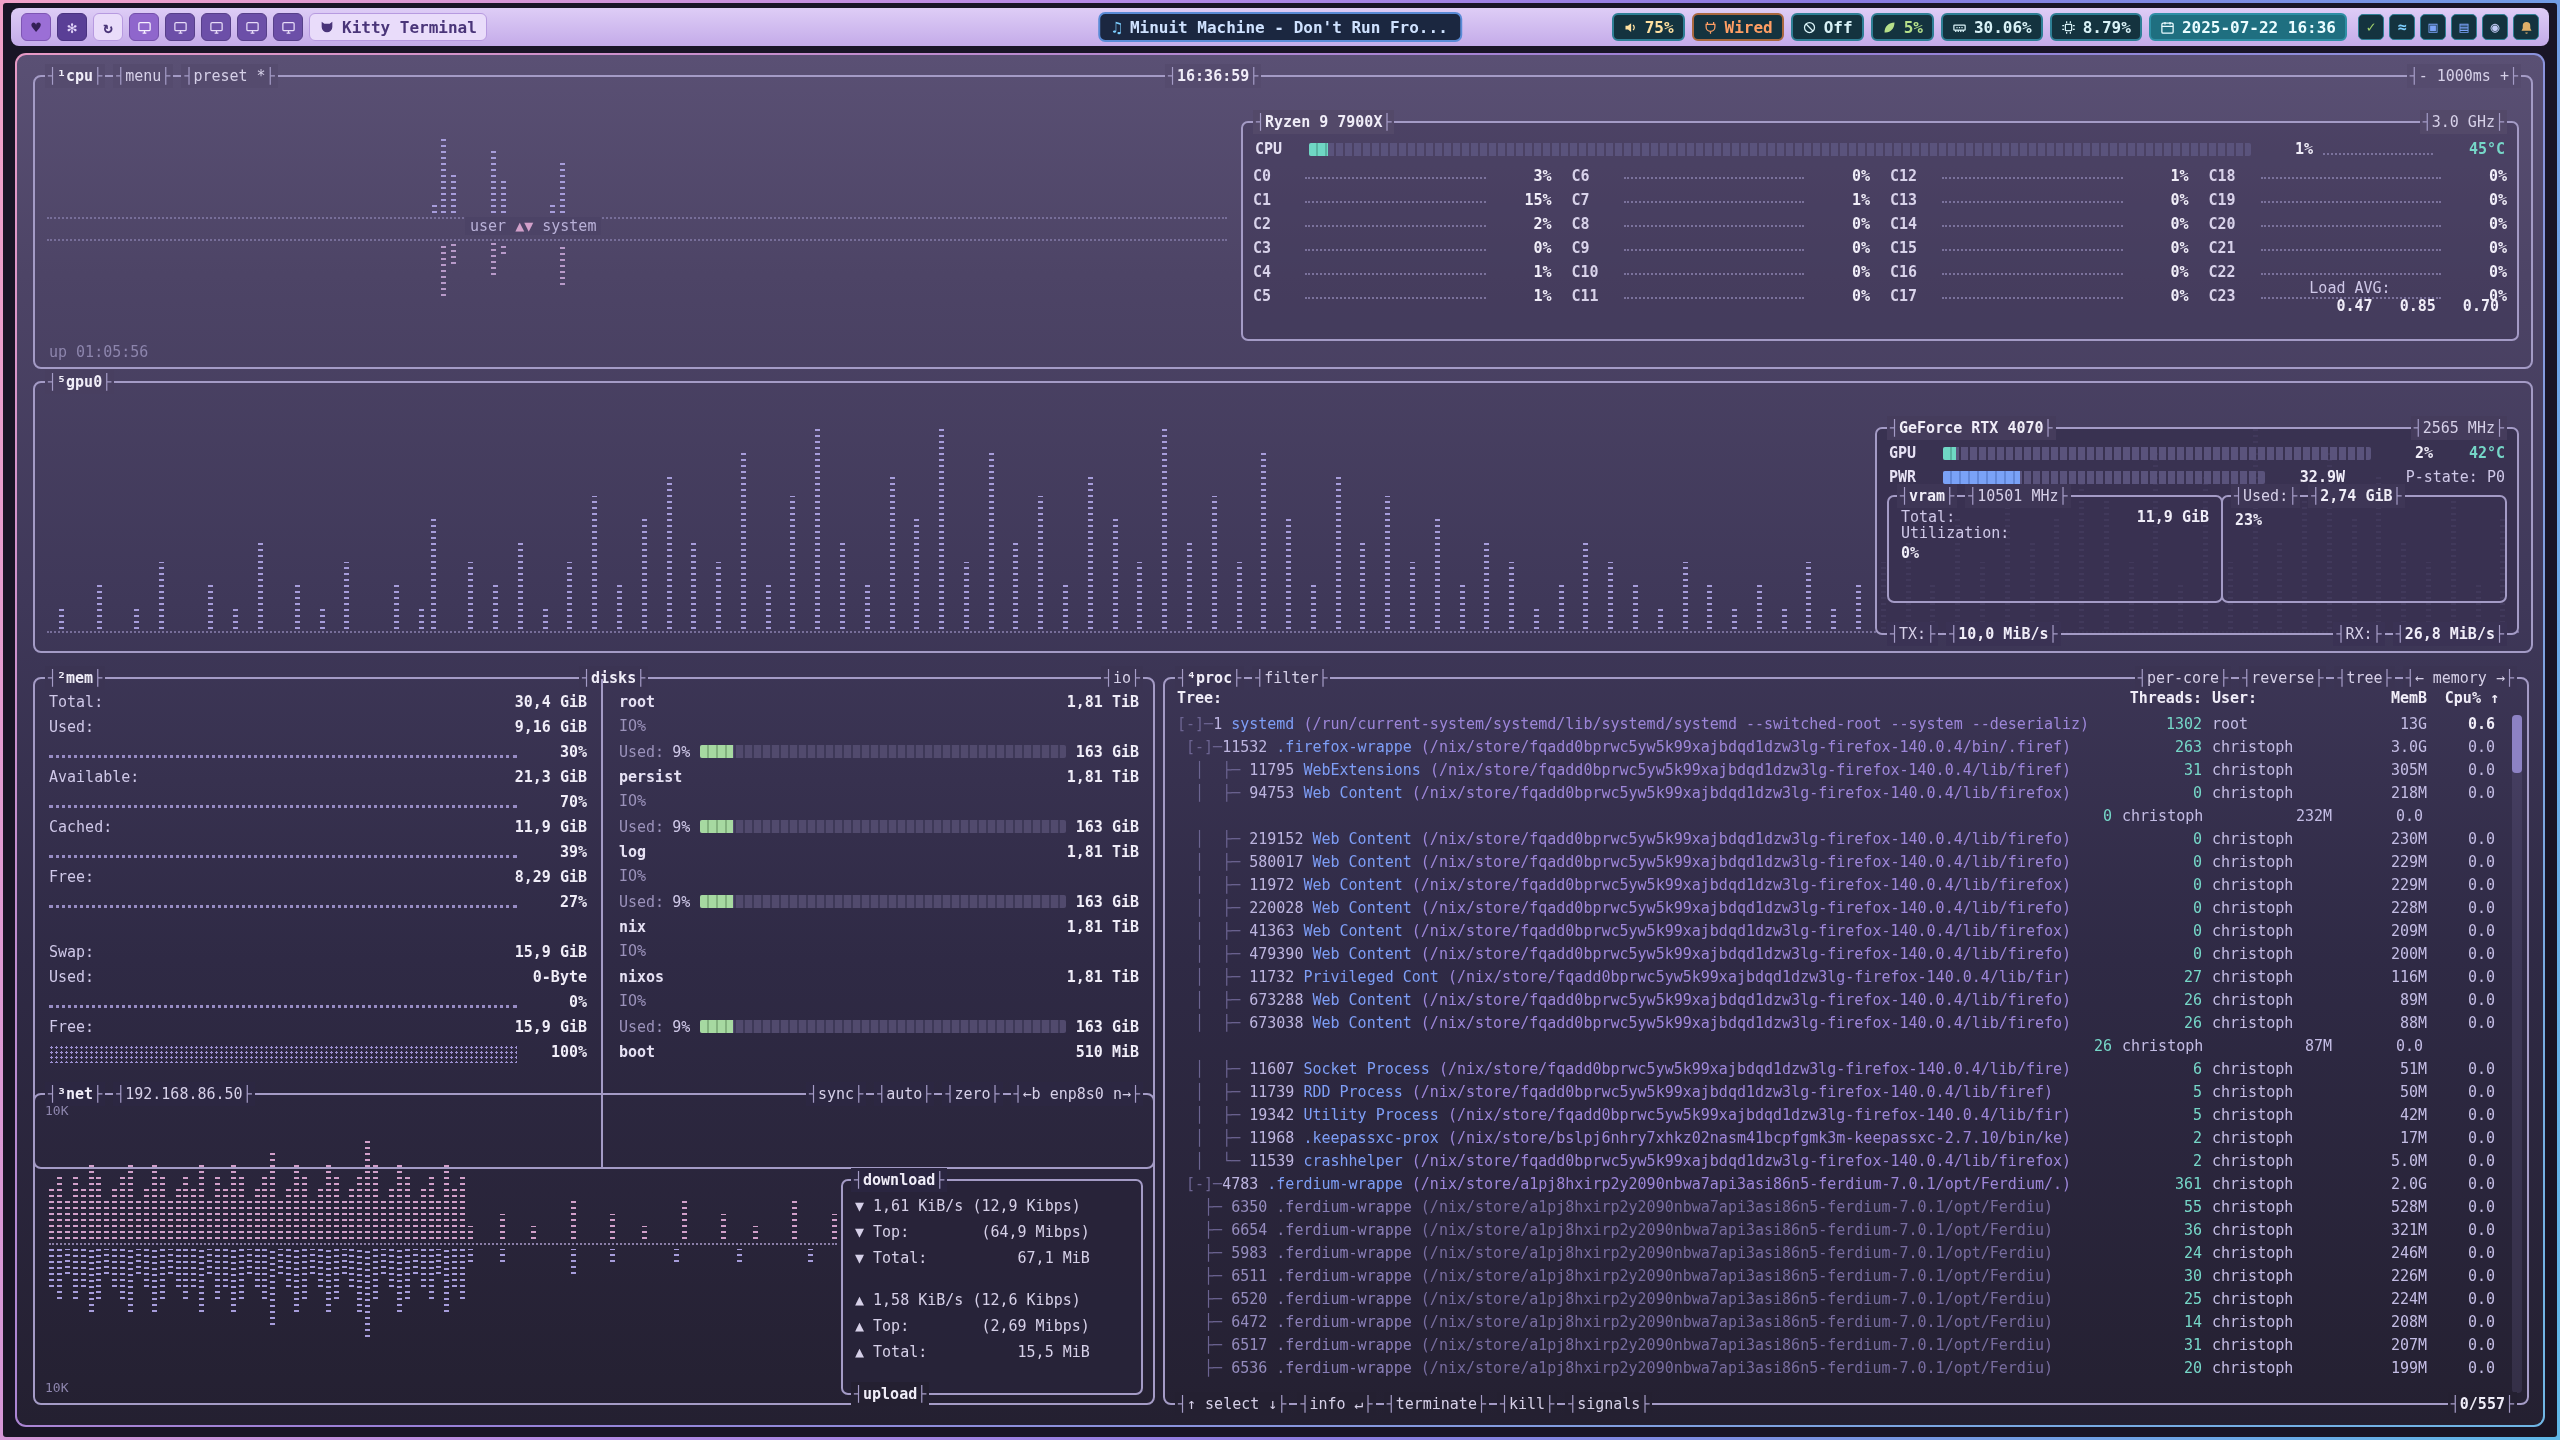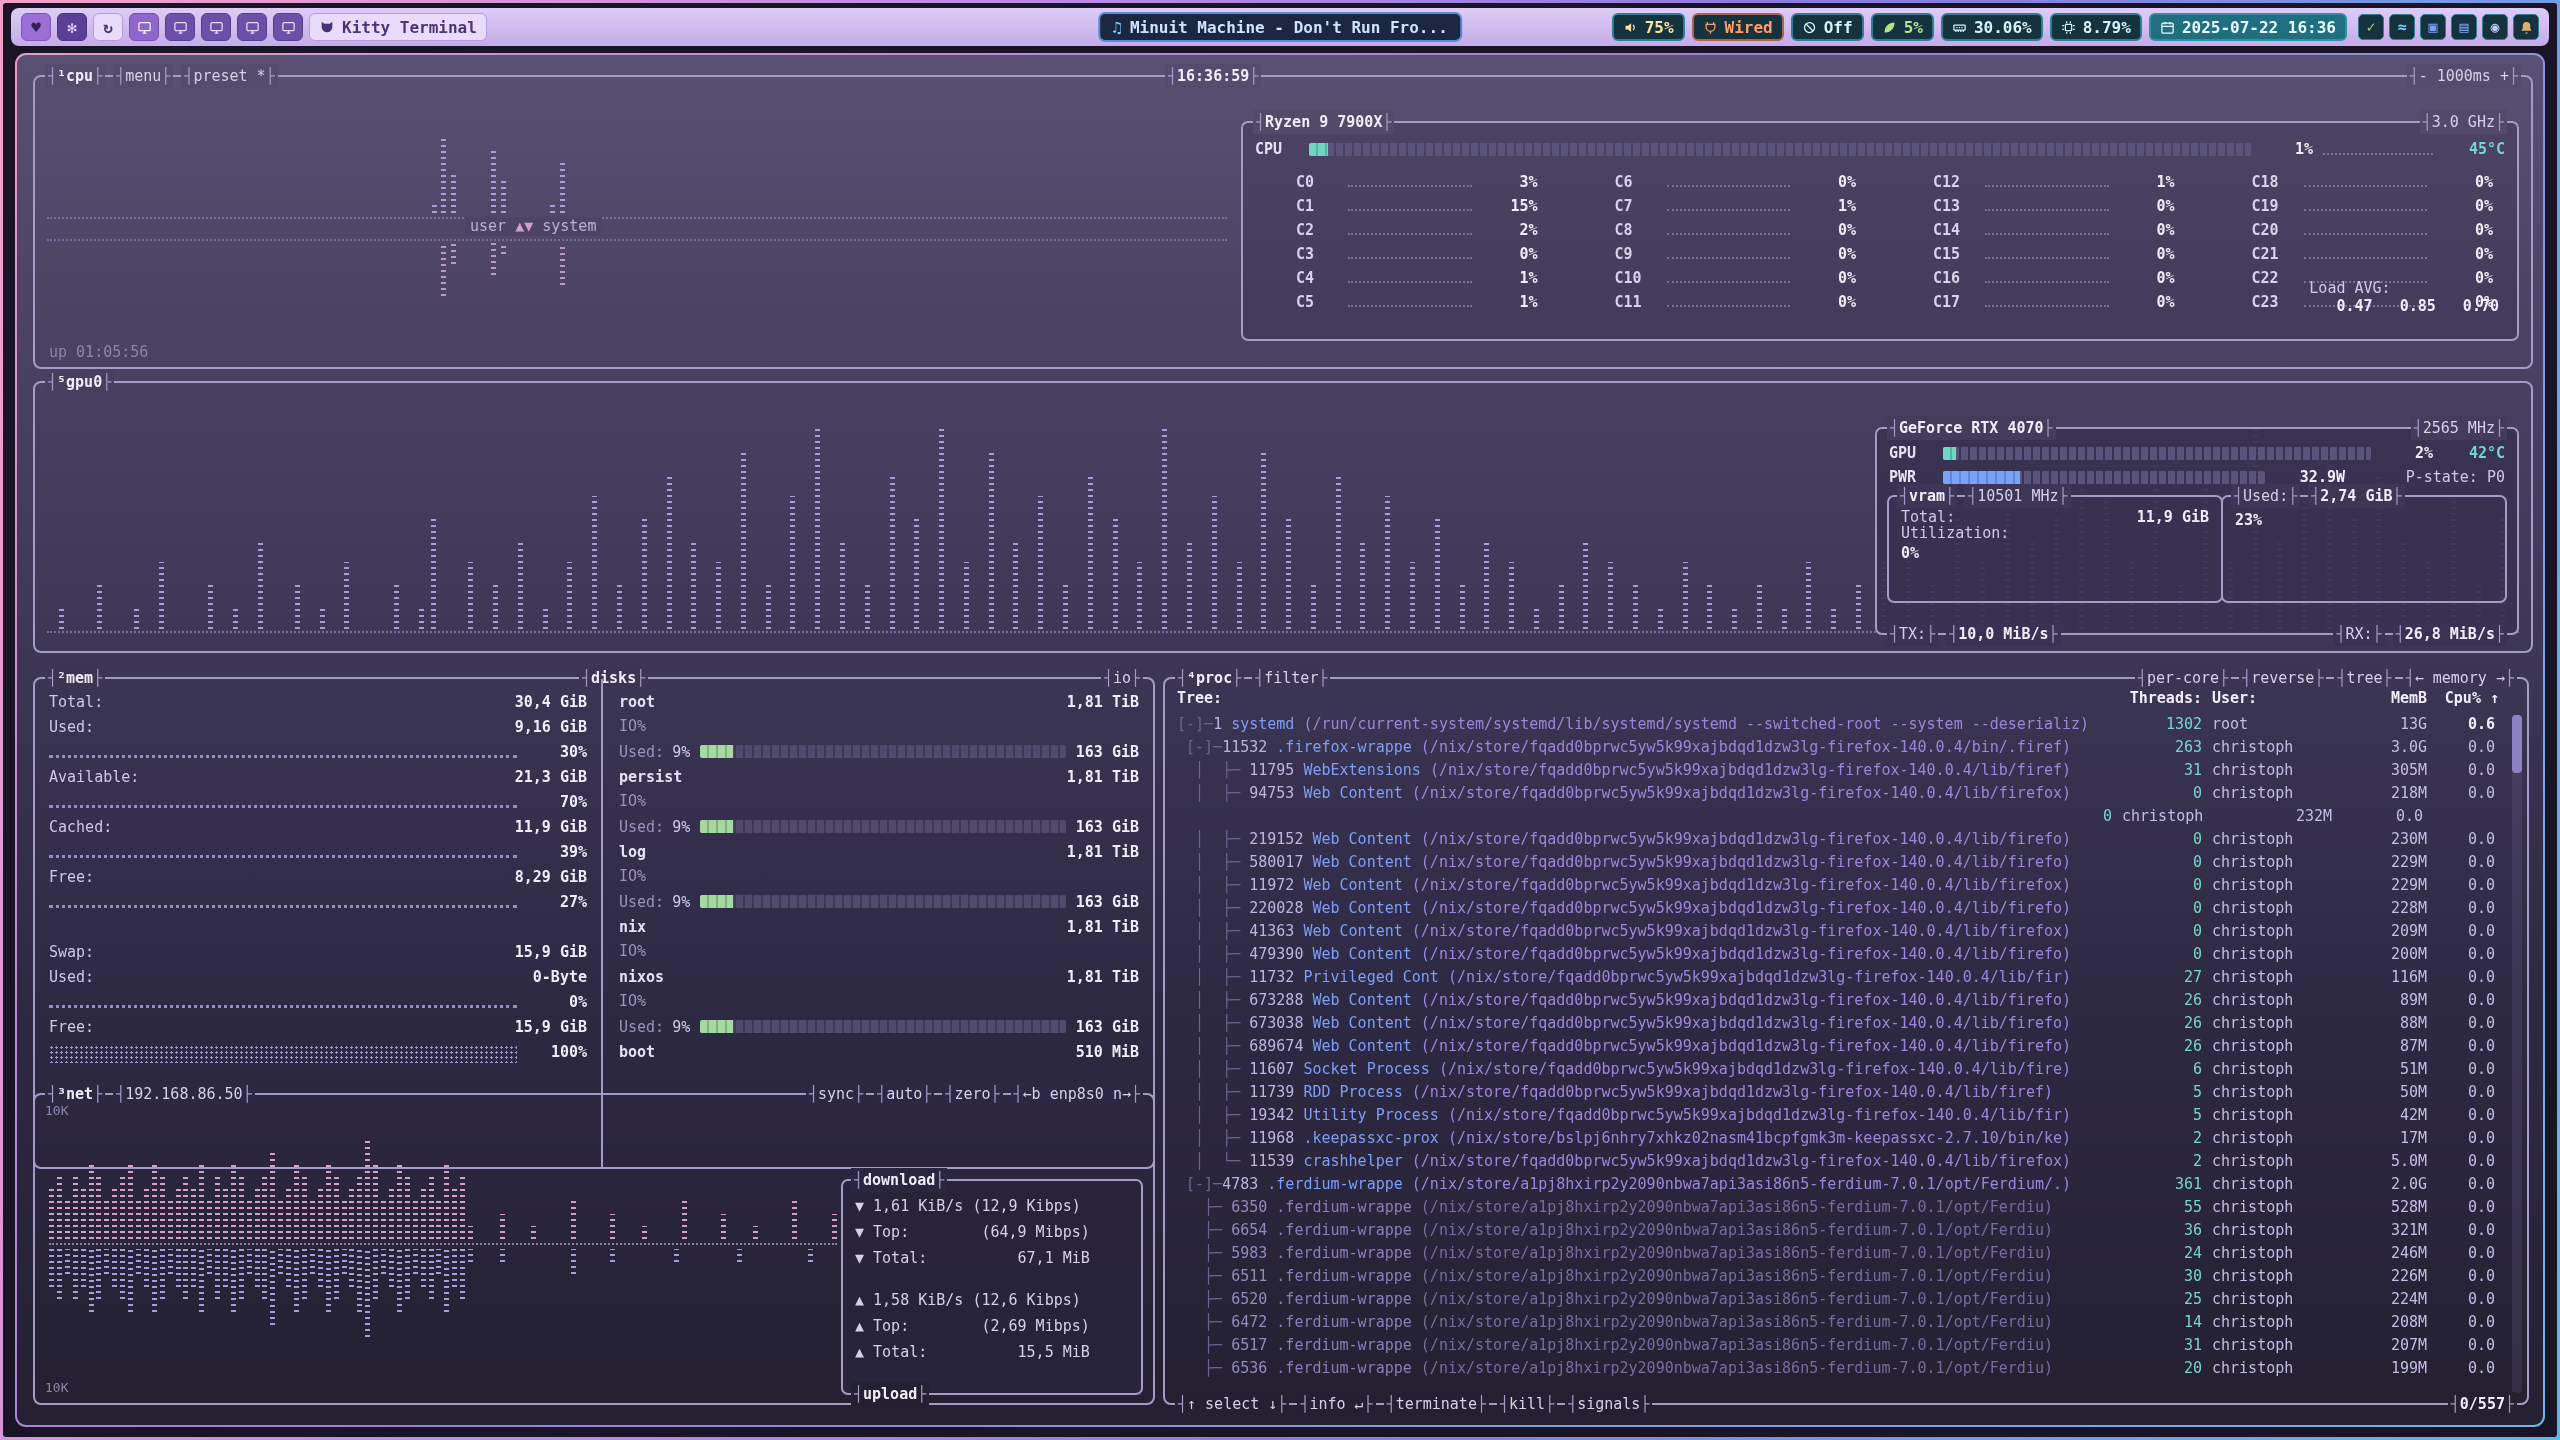--- a/index.html
+++ b/index.html
@@ -58,21 +58,21 @@
   .hwbar i{position:absolute;left:0;top:0;bottom:0;min-width:9px;}
   #cpu-bar-fill,#gpu-bar-fill{background:repeating-linear-gradient(90deg,#6fd7c4 0 7px,#59b3a2 7px 9px);}
   #pwr-bar-fill{background:repeating-linear-gradient(90deg,#7aa2f7 0 7px,#6287d8 7px 9px);}
   .hwpct{width:52px;text-align:right;font-weight:bold;color:#f0edf8;}
   .hwlead{width:110px;height:12px;border-bottom:2px dotted #7b729c;}
   .hwtemp{width:62px;text-align:right;color:#76d7c8;font-weight:bold;}
   .pwatts{width:70px;text-align:right;font-weight:bold;color:#f0edf8;}
   .pstate{width:150px;text-align:right;color:#cfc8e8;}
 
   #cores-grid{display:grid;grid-template-rows:repeat(6,24px);grid-auto-flow:column;grid-template-columns:repeat(4,1fr);margin-top:6px;}
-  .core-cell{display:flex;align-items:flex-end;padding:0 24px;margin-left:29px;}
+  .core-cell{display:flex;align-items:flex-start;padding:0 10px;}
   .core-id{width:52px;font-weight:bold;color:#d8d2ea;}
   .dotlead{flex:1;height:12px;border-bottom:2px dotted #7b729c;margin:0 10px 4px 0;}
   .core-pct{width:56px;text-align:right;font-weight:bold;color:#f0edf8;}
   .loadavg{position:absolute;right:18px;bottom:6px;white-space:pre;color:#cfc8e8;}
   .loadavg .lv{color:#f0edf8;font-weight:bold;white-space:pre;}
 
   
   .kv{display:flex;height:25px;align-items:center;}
   .kv .k{color:#cfc8e8;} .kv .k.b{font-weight:bold;color:#e6e1f4;}
   .kv .v{margin-left:auto;font-weight:bold;color:#f0edf8;}
@@ -1426,21 +1426,20 @@
                 <span class="pcpu">0.0</span>
               </div>
               <div class="prow">
                 <span class="ptree"><span class="pbranch">  │  ├─ </span><span class="ppid">673038 </span><span class="pname">Web Content </span><span class="pcmd">(/nix/store/fqadd0bprwc5yw5k99xajbdqd1dzw3lg-firefox-140.0.4/lib/firefo)</span></span>
                 <span class="pth">26</span>
                 <span class="puser">christoph</span>
                 <span class="pmem">88M</span>
                 <span class="pcpu">0.0</span>
               </div>
               <div class="prow">
-                <span class="ptree"><span class="pbranch">  │  ├─ </span><span class="ppid">689674 </span><span class="pname">Web Content </span><span class="pcmd">(/nix/store/fqadd0bprwc5yw5k99xajbdqd1dzw3lg-firefox-140.0.4/lib/firefo)</span></span>
                 <span class="pth">26</span>
                 <span class="puser">christoph</span>
                 <span class="pmem">87M</span>
                 <span class="pcpu">0.0</span>
               </div>
               <div class="prow">
                 <span class="ptree"><span class="pbranch">  │  ├─ </span><span class="ppid">11607 </span><span class="pname">Socket Process </span><span class="pcmd">(/nix/store/fqadd0bprwc5yw5k99xajbdqd1dzw3lg-firefox-140.0.4/lib/fire)</span></span>
                 <span class="pth">6</span>
                 <span class="puser">christoph</span>
                 <span class="pmem">51M</span>

